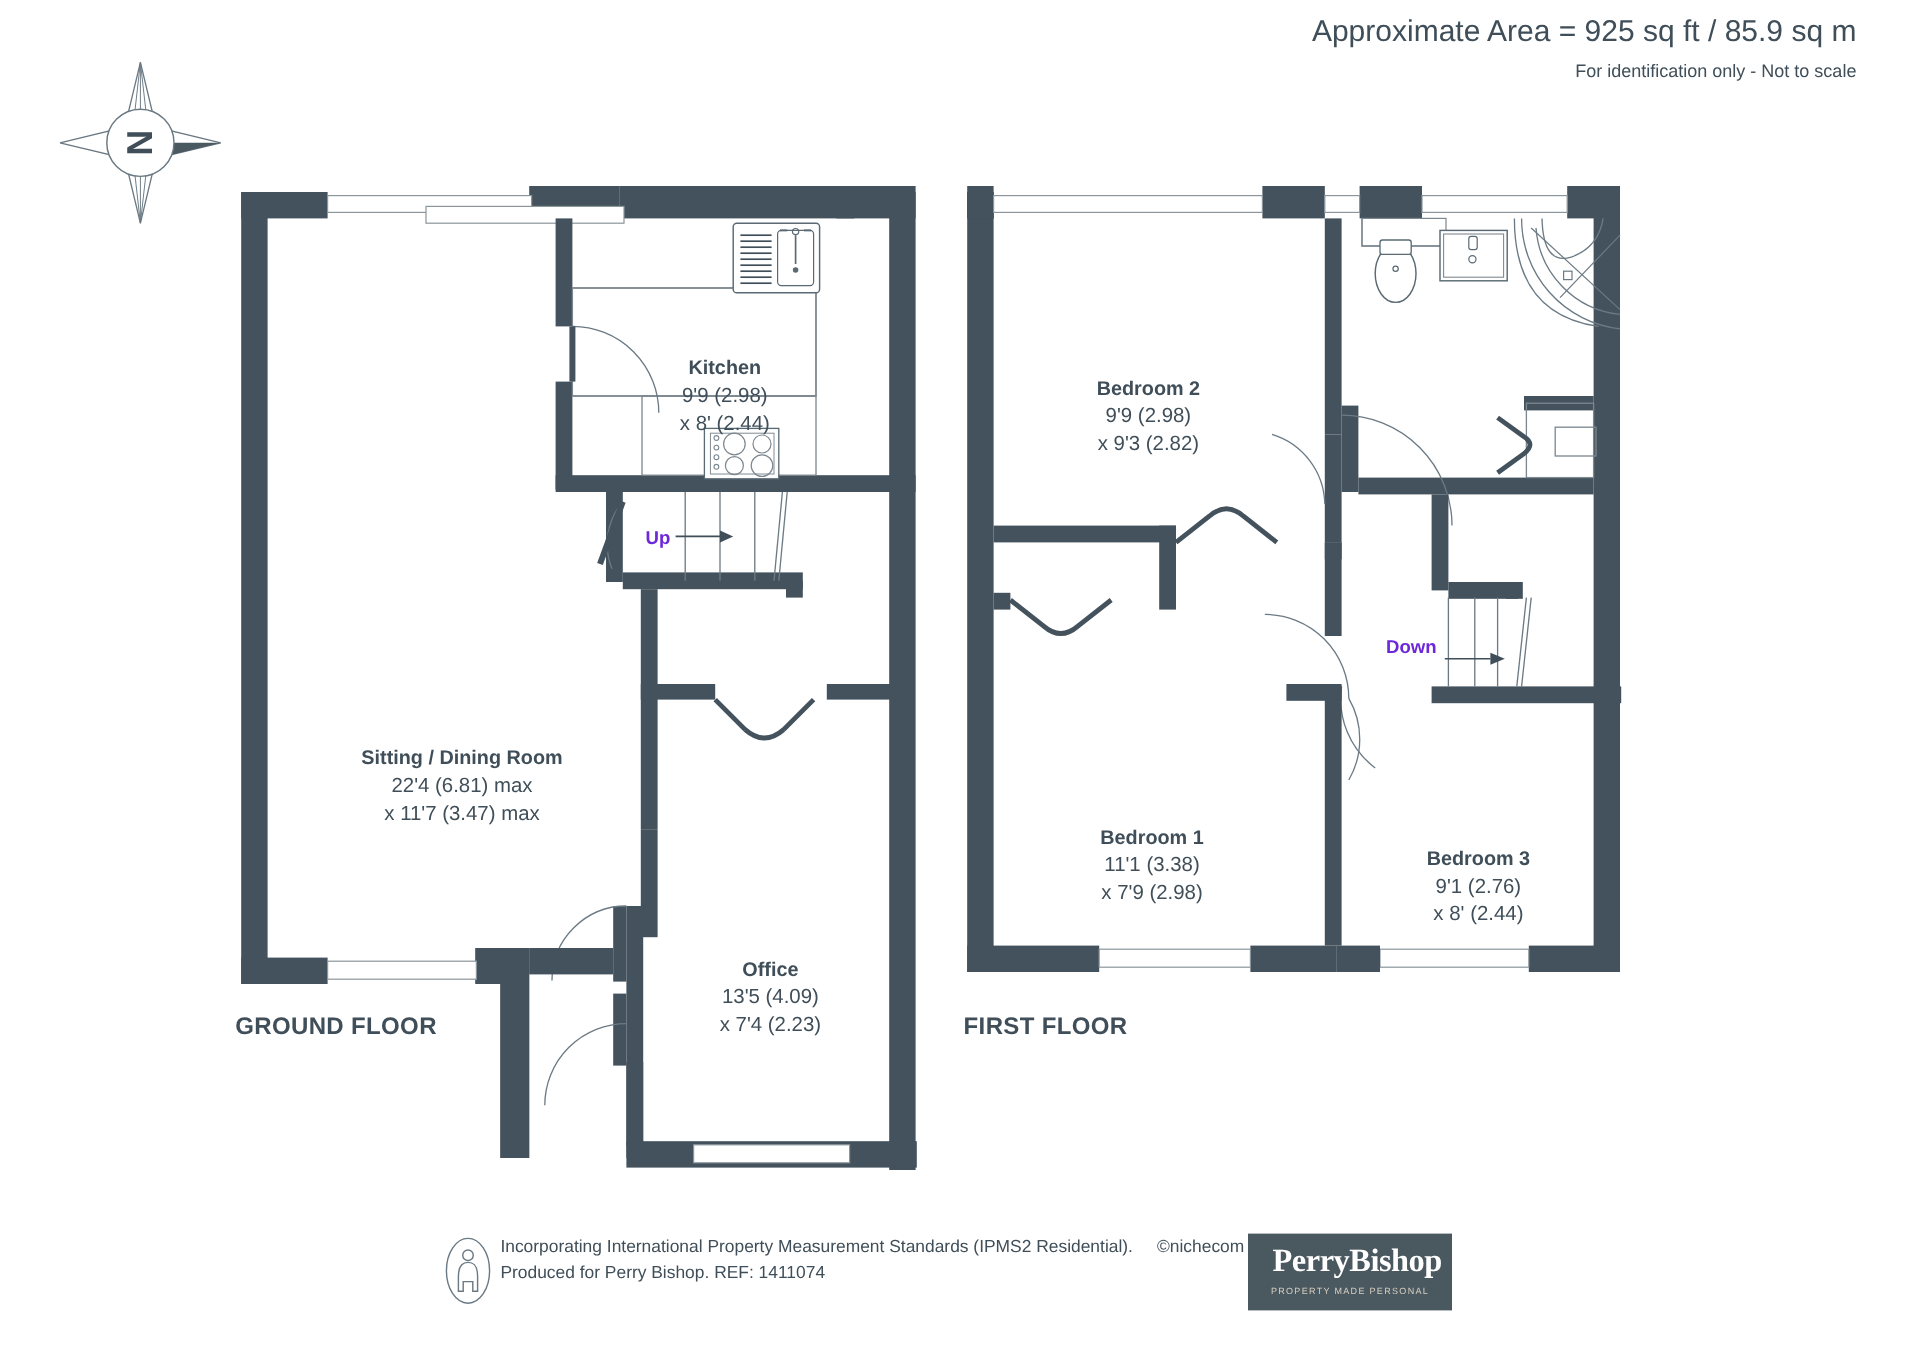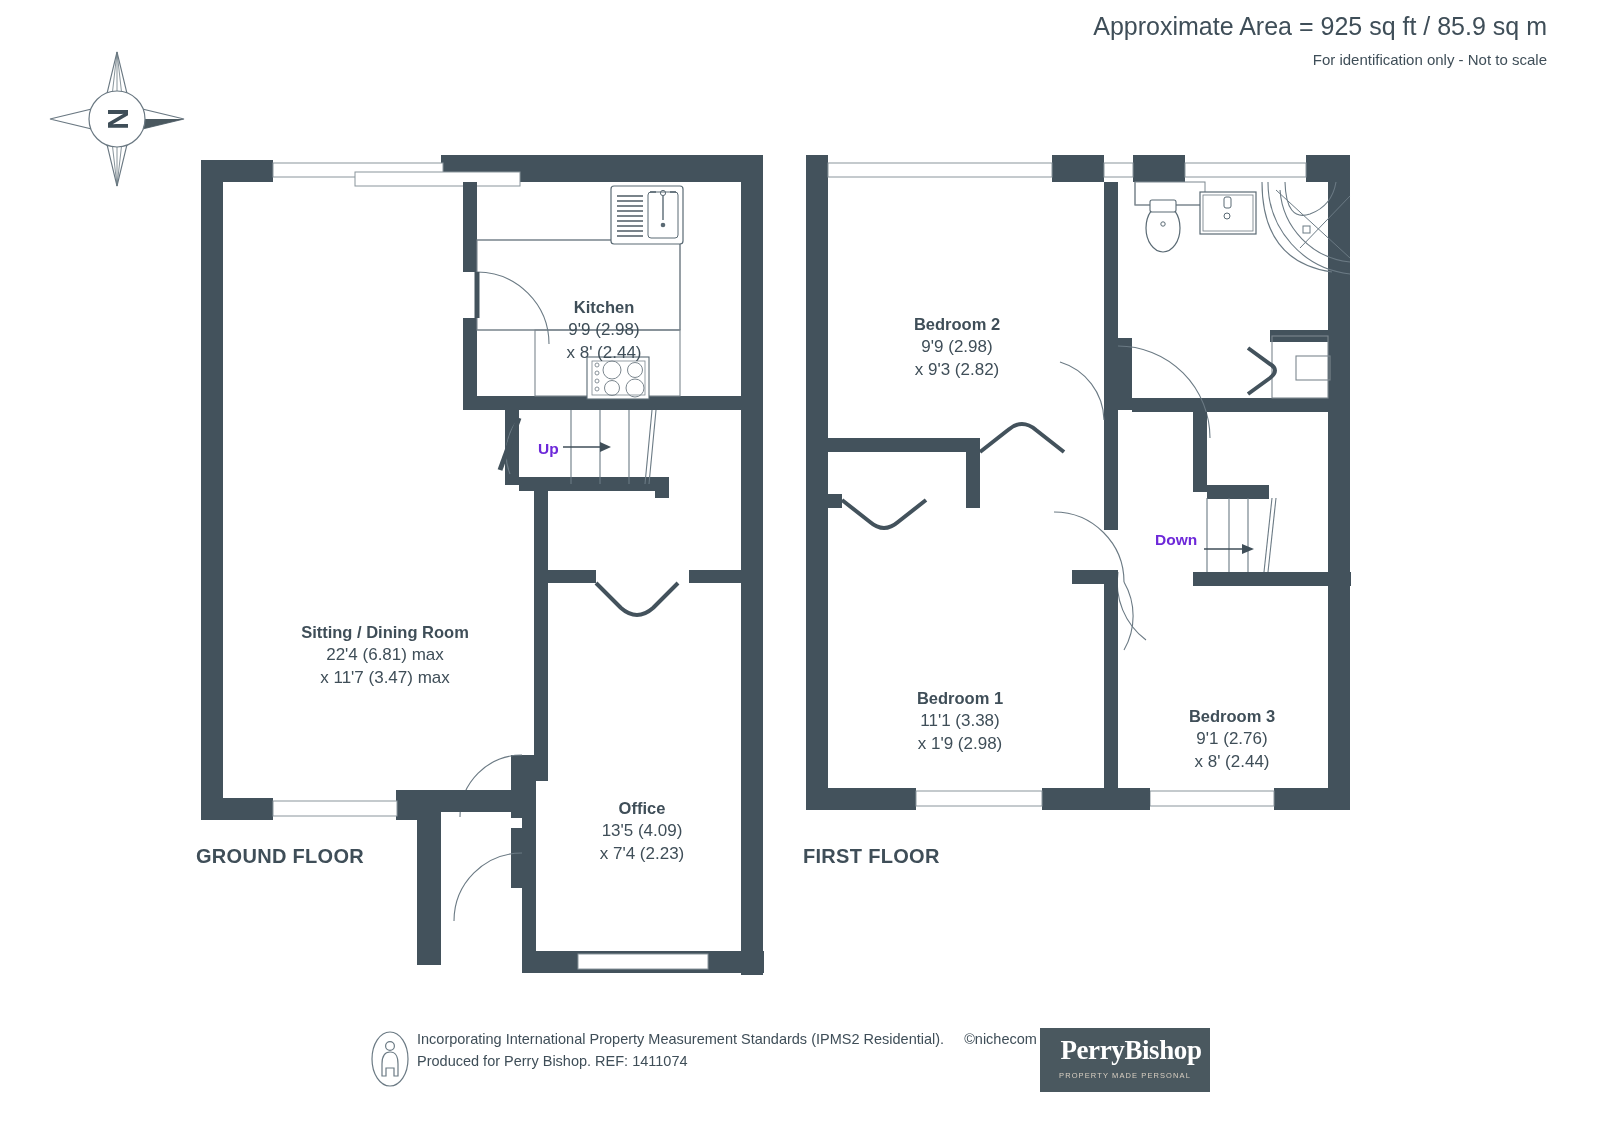--- a/index.html
+++ b/index.html
@@ -378,21 +378,21 @@
 
 <div class="roomlabel" style="left:883px; top:278px; width:148px;">
   <span class="rname">Bedroom 2</span>
   <span class="rdim">9'9 (2.98)</span>
   <span class="rdim">x 9'3 (2.82)</span>
 </div>
 
 <div class="roomlabel" style="left:886px; top:652px; width:148px;">
   <span class="rname">Bedroom 1</span>
   <span class="rdim">11'1 (3.38)</span>
-  <span class="rdim">x 1'9 (2.98)</span>
+  <span class="rdim">x 7'9 (2.98)</span>
 </div>
 
 <div class="roomlabel" style="left:1158px; top:670px; width:148px;">
   <span class="rname">Bedroom 3</span>
   <span class="rdim">9'1 (2.76)</span>
   <span class="rdim">x 8' (2.44)</span>
 </div>
 
 <span class="stairlabel" style="left:538px; top:440px;">Up</span>
 <span class="stairlabel" style="left:1155px; top:531px;">Down</span>

